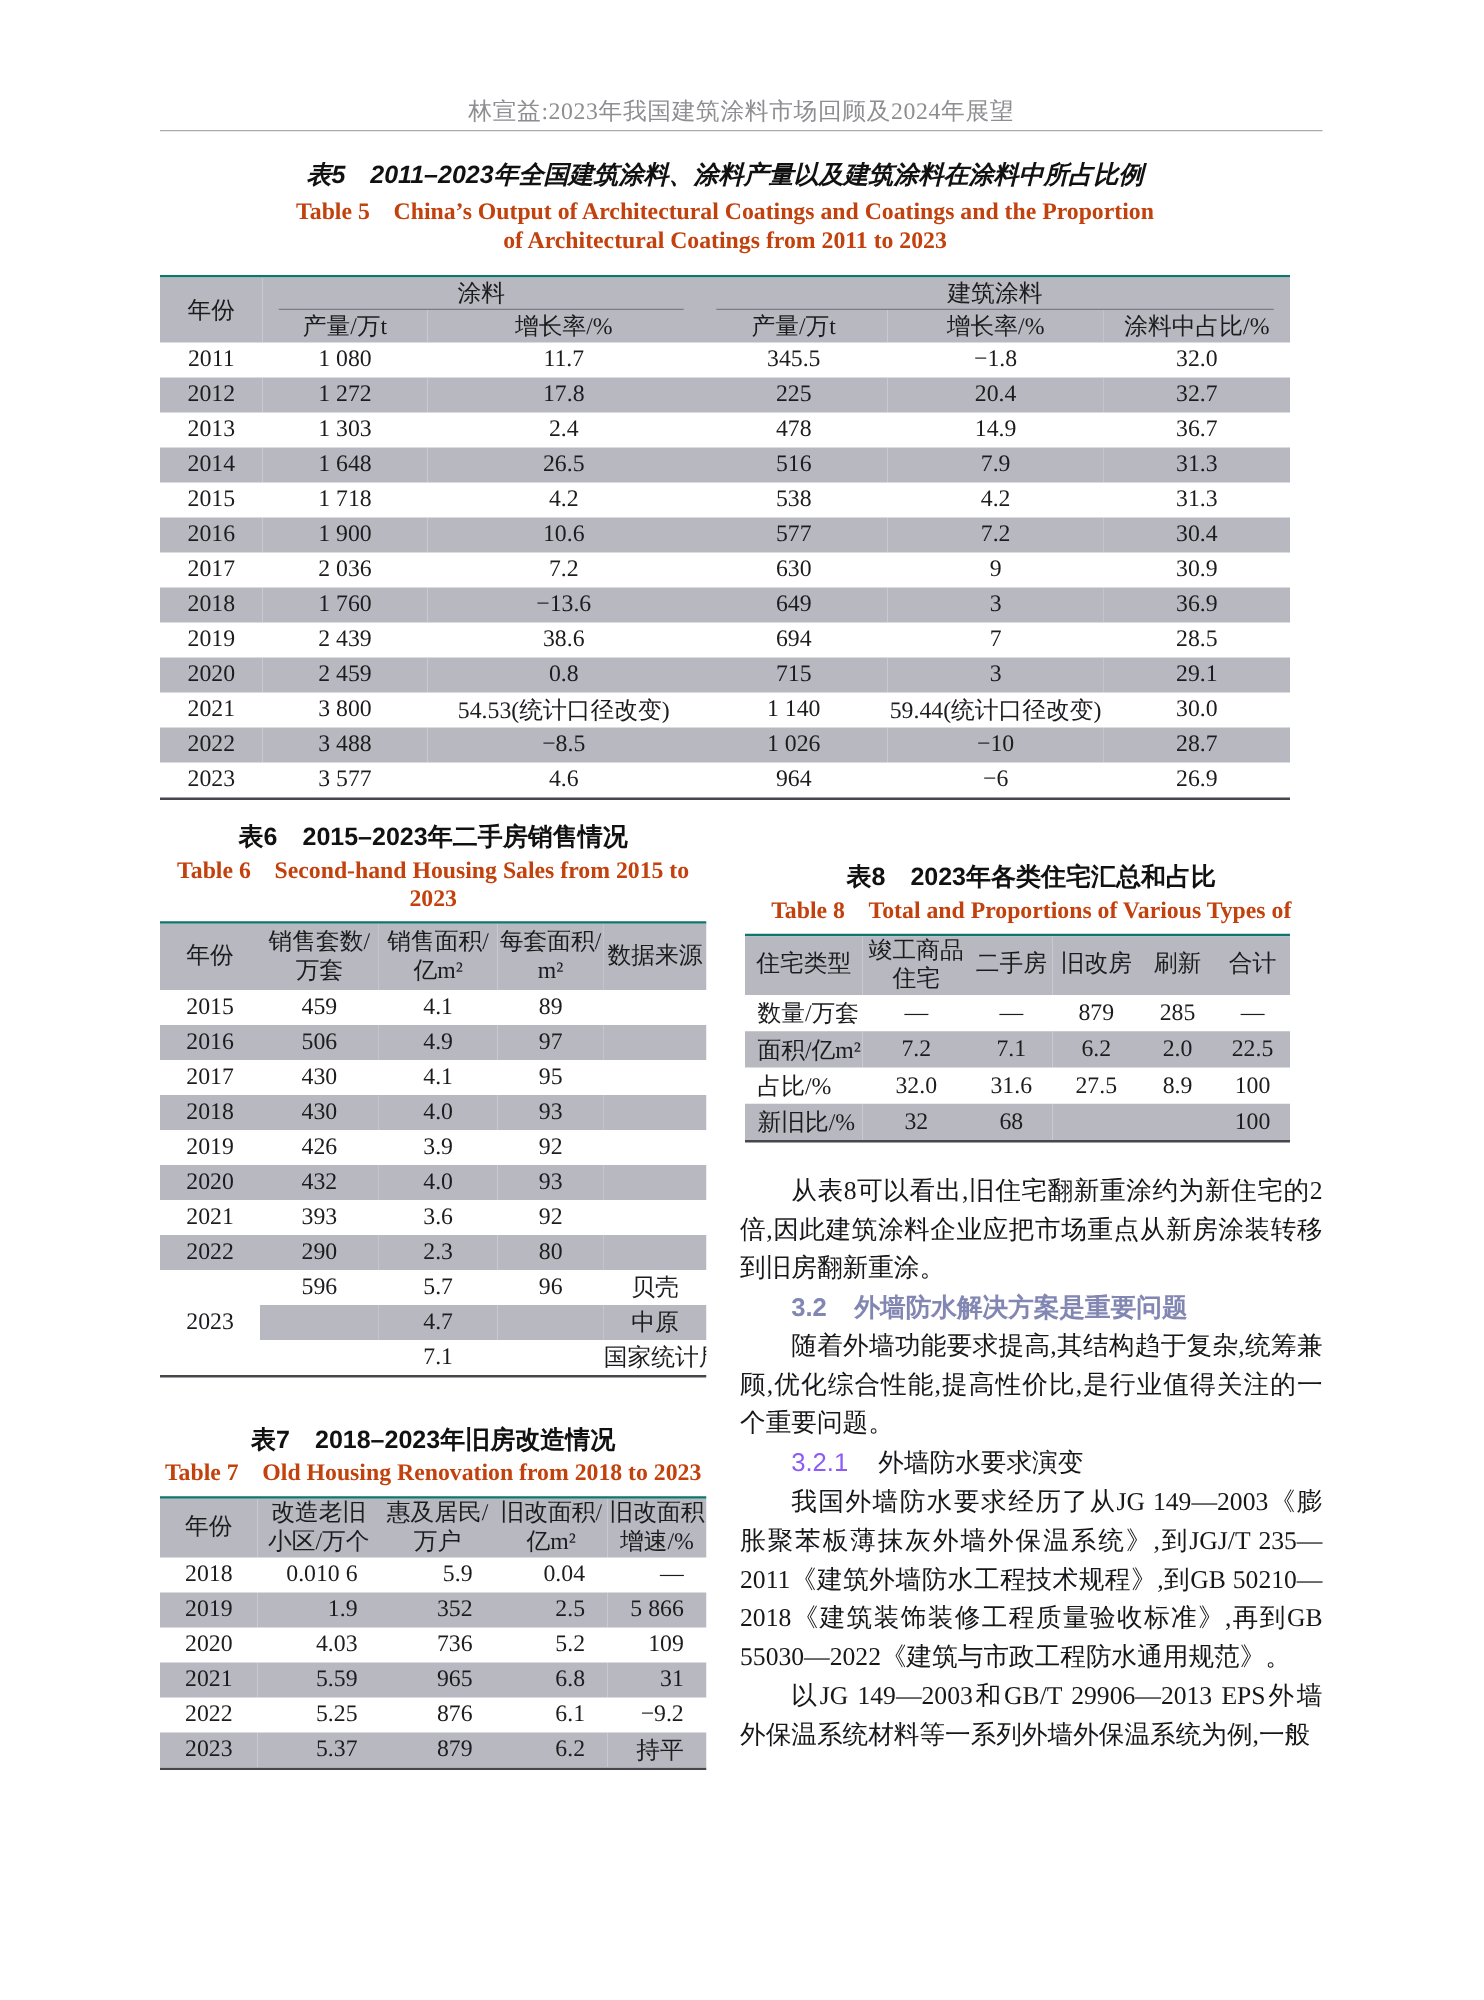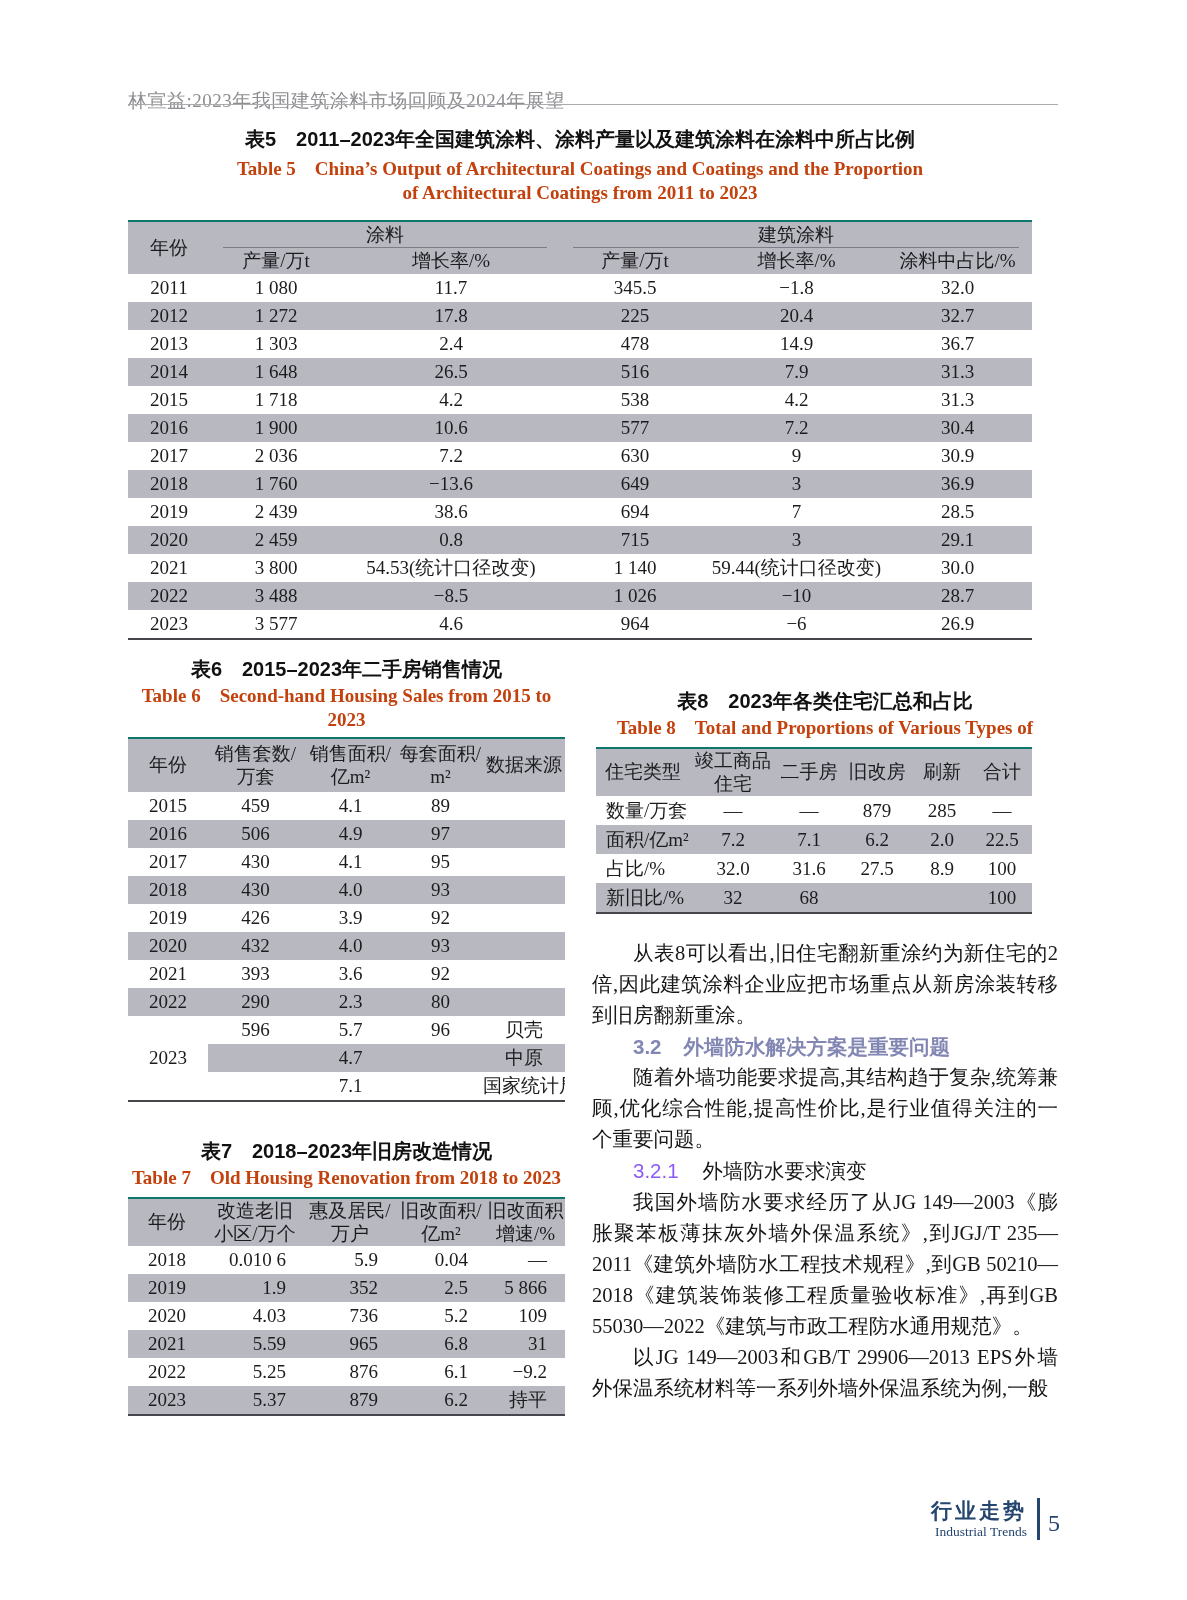--- a/index.html
+++ b/index.html
@@ -5,21 +5,21 @@
   * { margin:0; padding:0; box-sizing:border-box; }
   html,body { background:#ffffff; }
   .page {
     position:relative; width:1187px; height:1600px; background:#ffffff;
     font-family:"Liberation Serif","DejaVu Serif",serif; color:#1c1c1f;
     overflow:hidden;
   }
   
   .hdr-text {
     position:absolute; left:128px; top:76px; width:930px;
-    text-align:left; font-size:19px; color:#8e8e92; letter-spacing:.5px;margin-top:12px;
+    text-align:center; font-size:19px; color:#8e8e92; letter-spacing:.5px;
   }
   .hdr-rule {
     position:absolute; left:128px; top:104px; width:930px; height:1px;
     background:#ababaf;
   }
   
   .cap-cn {
     font-family:"Liberation Sans","DejaVu Sans",sans-serif;
     font-weight:bold; font-size:20px; text-align:center; color:#111;
   }
@@ -36,21 +36,21 @@
   th, td { font-weight:normal; text-align:center; vertical-align:middle; overflow:hidden; white-space:nowrap; }
   thead th { background:#b8b8c1; }
   .two-line { line-height:1.18; }
   .grp {
     background-image:linear-gradient(#7d7d88,#7d7d88);
     background-size:calc(100% - 26px) 1px;
     background-position:center bottom; background-repeat:no-repeat;
   }
   
   .t5-wrap { position:absolute; left:128px; top:126px; width:904px; }
-  .t5-wrap .cap-cn { margin-bottom:3px; }
+  .t5-wrap .cap-cn { margin-bottom:3px;font-style:italic; }
   #t5 { width:904px; margin-top:16px; }
   #t5 thead tr { height:25px; }
   #t5 tbody tr { height:28px; }
   #t5 tbody tr:nth-child(even) td { background:#b8b8c1; }
   
   .t6-wrap { position:absolute; left:128px; top:656px; width:437px; }
   #t6 { width:437px; margin-top:6px; }
   #t6 thead tr { height:53px; }
   #t6 tbody tr { height:28px; }
   #t6 tbody.main tr:nth-child(even) td { background:#b8b8c1; }
@@ -512,22 +512,14 @@
     <div class="bodytext">
       <p>从表8可以看出,旧住宅翻新重涂约为新住宅的2倍,因此建筑涂料企业应把市场重点从新房涂装转移到旧房翻新重涂。</p>
       <p class="h-sec"><span class="num">3.2</span><span>外墙防水解决方案是重要问题</span></p>
       <p>随着外墙功能要求提高,其结构趋于复杂,统筹兼顾,优化综合性能,提高性价比,是行业值得关注的一个重要问题。</p>
       <p class="h-sub"><span class="num">3.2.1</span><span>外墙防水要求演变</span></p>
       <p>我国外墙防水要求经历了从JG 149—2003《膨胀聚苯板薄抹灰外墙外保温系统》,到JGJ/T 235—2011《建筑外墙防水工程技术规程》,到GB 50210—2018《建筑装饰装修工程质量验收标准》,再到GB 55030—2022《建筑与市政工程防水通用规范》。</p>
       <p>以JG 149—2003和GB/T 29906—2013 EPS外墙外保温系统材料等一系列外墙外保温系统为例,一般</p>
     </div>
   </div>
 
-  <div class="footer">
-    <div class="footer-titles">
-      <div class="footer-cn">行业走势</div>
-      <div class="footer-en">Industrial Trends</div>
-    </div>
-    <div class="footer-bar"></div>
-    <div class="footer-page">5</div>
-  </div>
 
 </div>
 
 </body></html>

